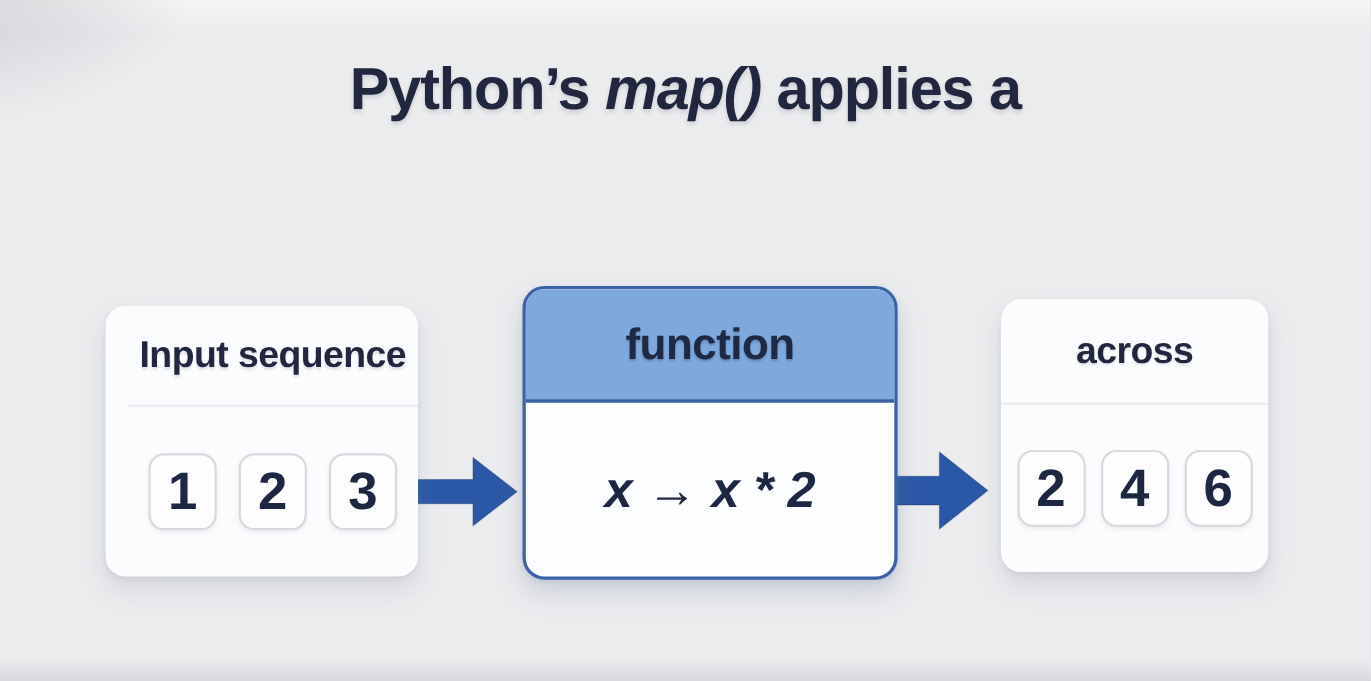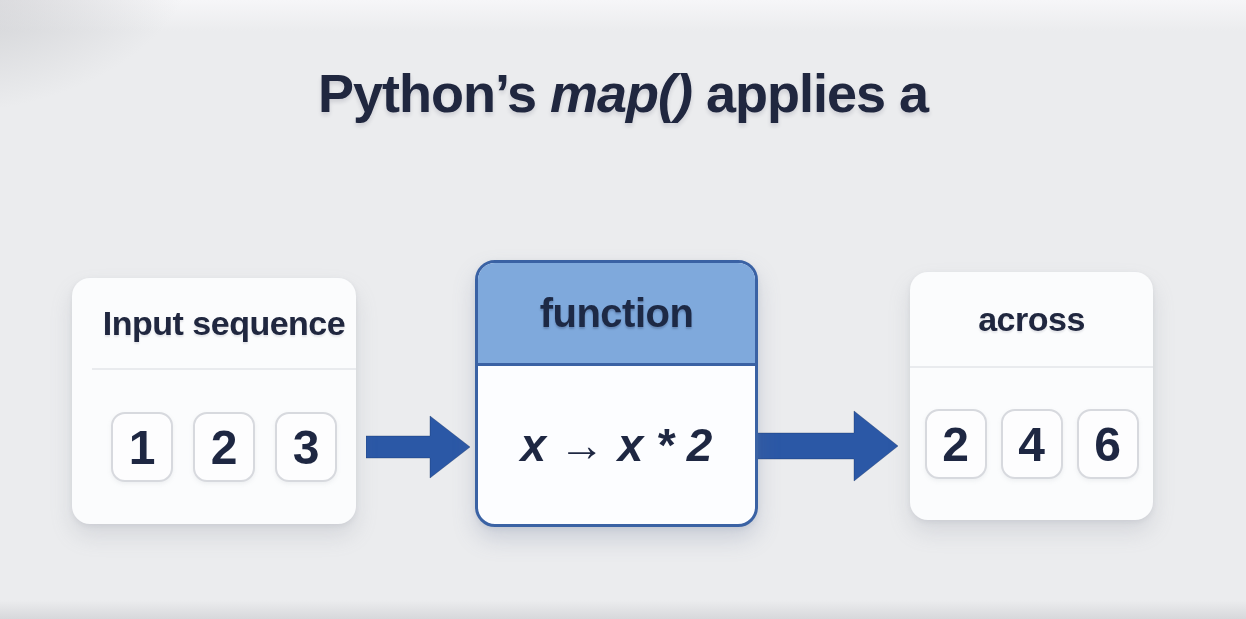--- a/index.html
+++ b/index.html
@@ -13,21 +13,21 @@
     margin: 0 auto;
     overflow: hidden;
     background:
       radial-gradient(420px 280px at -60px -60px, rgba(145,146,152,.45), rgba(145,146,152,0) 62%),
       linear-gradient(180deg, #f6f6f8 0%, var(--background, #ebecee) 5%, var(--background, #ebecee) 97%, #d7d8db 100%);
   }
 
   
   .title {
     position: absolute;
-    top: 58px;
+    top: 46px;
     left: 0;
     width: 100%;
     text-align: center;
     font-size: 54px;
     line-height: 70px;
     font-weight: 700;
     letter-spacing: -1px;
     color: var(--title-text, #20273f);
     text-shadow: 0 3px 4px rgba(25, 30, 55, 0.14);
   }
@@ -57,21 +57,21 @@
   }
   .card .card-header { height: 90px; font-size: 34px; letter-spacing: -0.5px; }
   .card .divider { height: 0; border-top: 2px solid #e9ebee; width: 100%; }
   .card-body {
     flex: 1 1 auto;
     display: flex;
     align-items: center;
     justify-content: center;
   }
 
-  .input-card  { left: 72px;  top: 278px; width: 284px; height: 246px; padding-left: 20px; }
+  .input-card  { left: 96px;  top: 278px; width: 284px; height: 246px; padding-left: 20px; }
   .input-card .card-body  { gap: 20px; }
   .result-card { left: 910px; top: 272px; width: 243px; height: 248px; }
   .result-card .card-header { height: 94px; }
   .result-card .card-body { gap: 14px; }
 
   .tile {
     width: 62px;
     height: 70px;
     background: #fdfdfe;
     border: 2px solid var(--tile-border, #d7d9de);
@@ -84,21 +84,21 @@
     font-weight: 700;
     color: #1e2742;
   }
 
   
   .function-card {
     position: absolute;
     z-index: 2;
     left: 475px;
     top: 260px;
-    width: 283px;
+    width: 341px;
     height: 267px;
     background: #fcfdff;
     border: 3px solid var(--function-border, #3a62a4);
     border-radius: 20px;
     overflow: hidden;
     display: flex;
     flex-direction: column;
     box-shadow:
       0 12px 22px rgba(110, 125, 155, 0.25),
       0 2px 5px rgba(110, 125, 155, 0.15);

